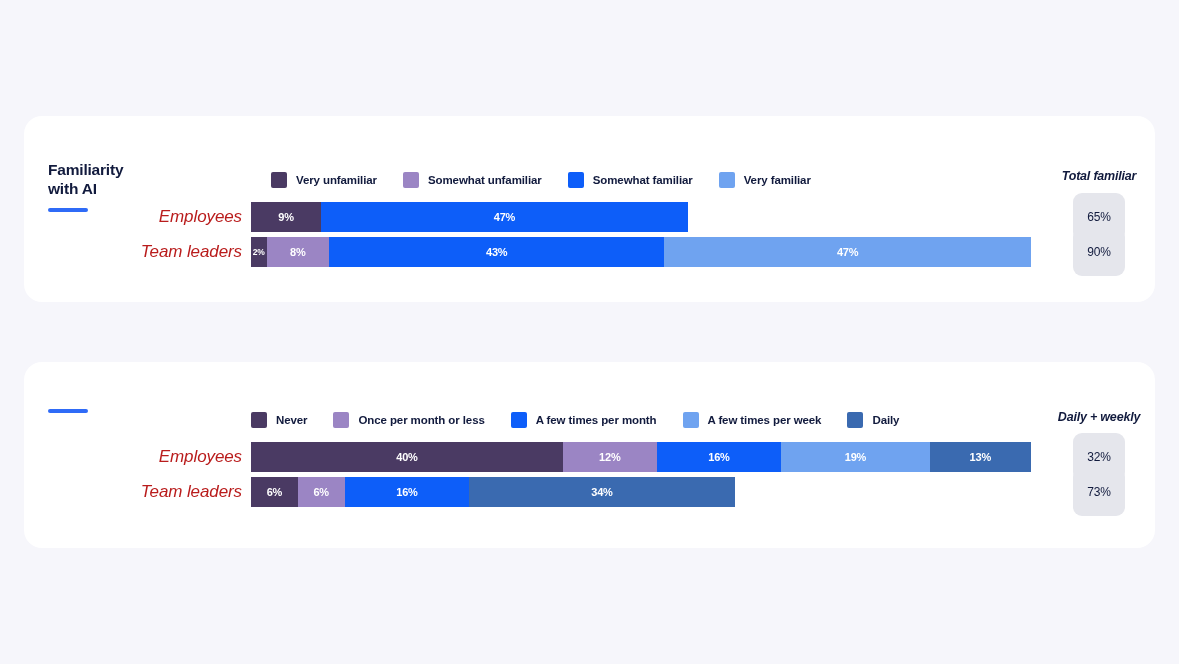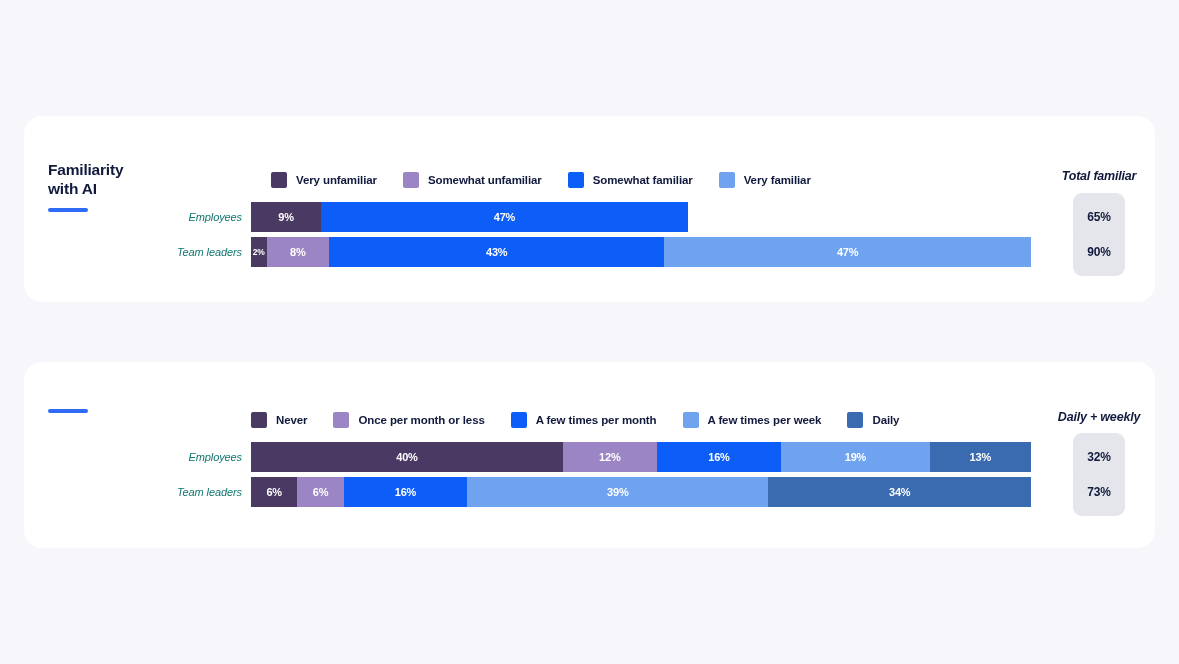--- a/index.html
+++ b/index.html
@@ -76,23 +76,23 @@
     position: relative;
     height: 30px;
     margin-bottom: 5px;
     display: flex;
     align-items: center;
   }
   .row-label {
     position: absolute;
     left: 0; width: 218px;
     text-align: right;
-    font-size: 11px;
+    font-size: 17px;
     font-style: italic;
-    color: #0f766e;
+    color: #b91c1c;
     letter-spacing: -0.1px;
   }
   .bar {
     position: absolute;
     left: 227px;
     width: 780px;
     height: 30px;
     display: flex;
     overflow: hidden;
   }
@@ -132,21 +132,21 @@
     left: 1019px;
     width: 112px;
     display: flex;
     justify-content: center;
   }
   .pill-inner {
     background: #e5e6ec;
     border-radius: 9px;
     padding: 17px 14px;
     font-size: 12px;
-    font-weight: bold;
+    font-weight: normal;
     color: #111a3d;
     letter-spacing: -0.2px;
   }
 </style>
 </head>
 <body>
 
 <div class="page">
 
   <section class="card" id="card-familiarity">
@@ -281,23 +281,20 @@
         <div class="bar">
           <div class="seg" style="background:#4a3a63;width:6%">
             <span class="seg-label">6%</span>
           </div>
           <div class="seg" style="background:#9b85c4;width:6%">
             <span class="seg-label">6%</span>
           </div>
           <div class="seg" style="background:#0d5ef9;width:16%">
             <span class="seg-label">16%</span>
           </div>
-          <div class="seg" style="background:#6fa3f0;width:39%">
-            <span class="seg-label">39%</span>
-          </div>
           <div class="seg" style="background:#3a6ab0;width:34%">
             <span class="seg-label">34%</span>
           </div>
         </div>
         <div class="pill">
           <span class="pill-inner">73%</span>
         </div>
       </div>
 
     </div>

